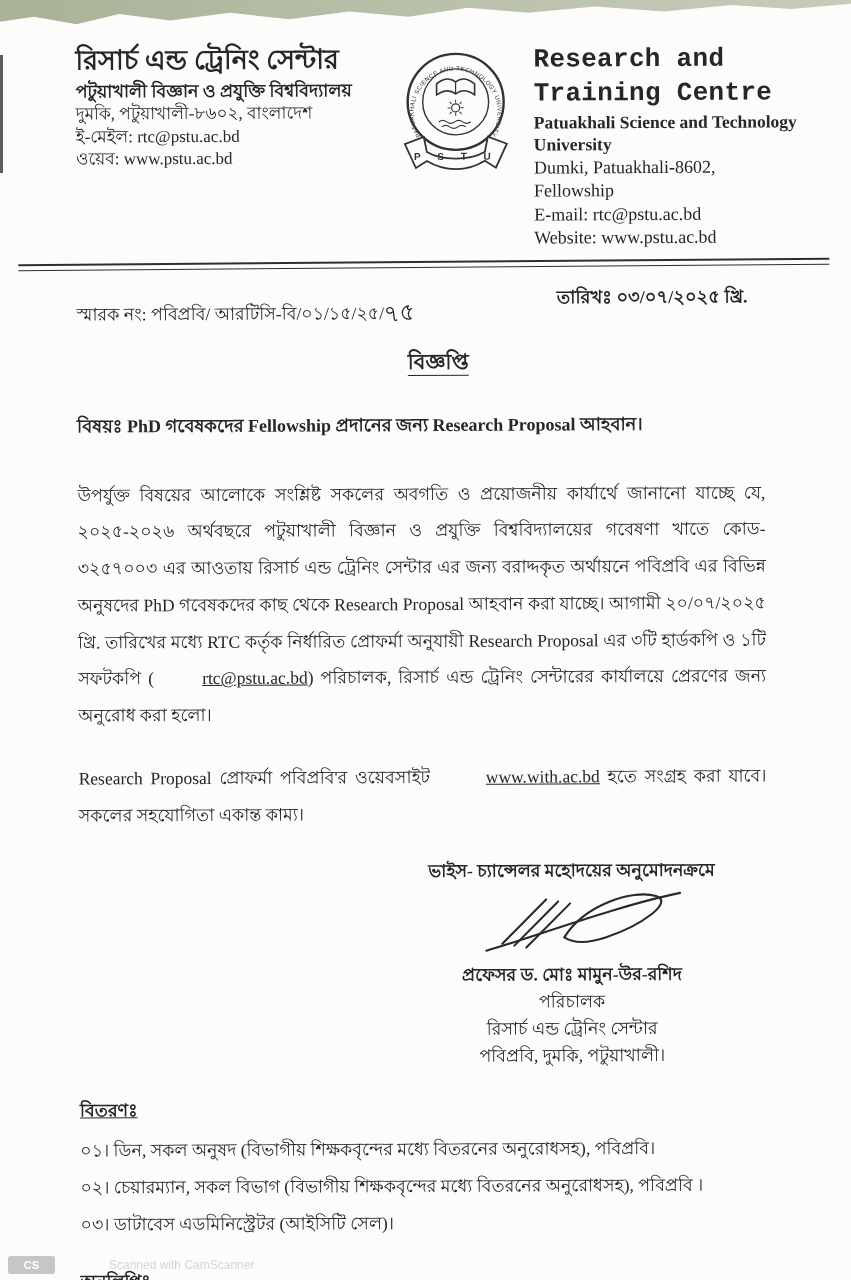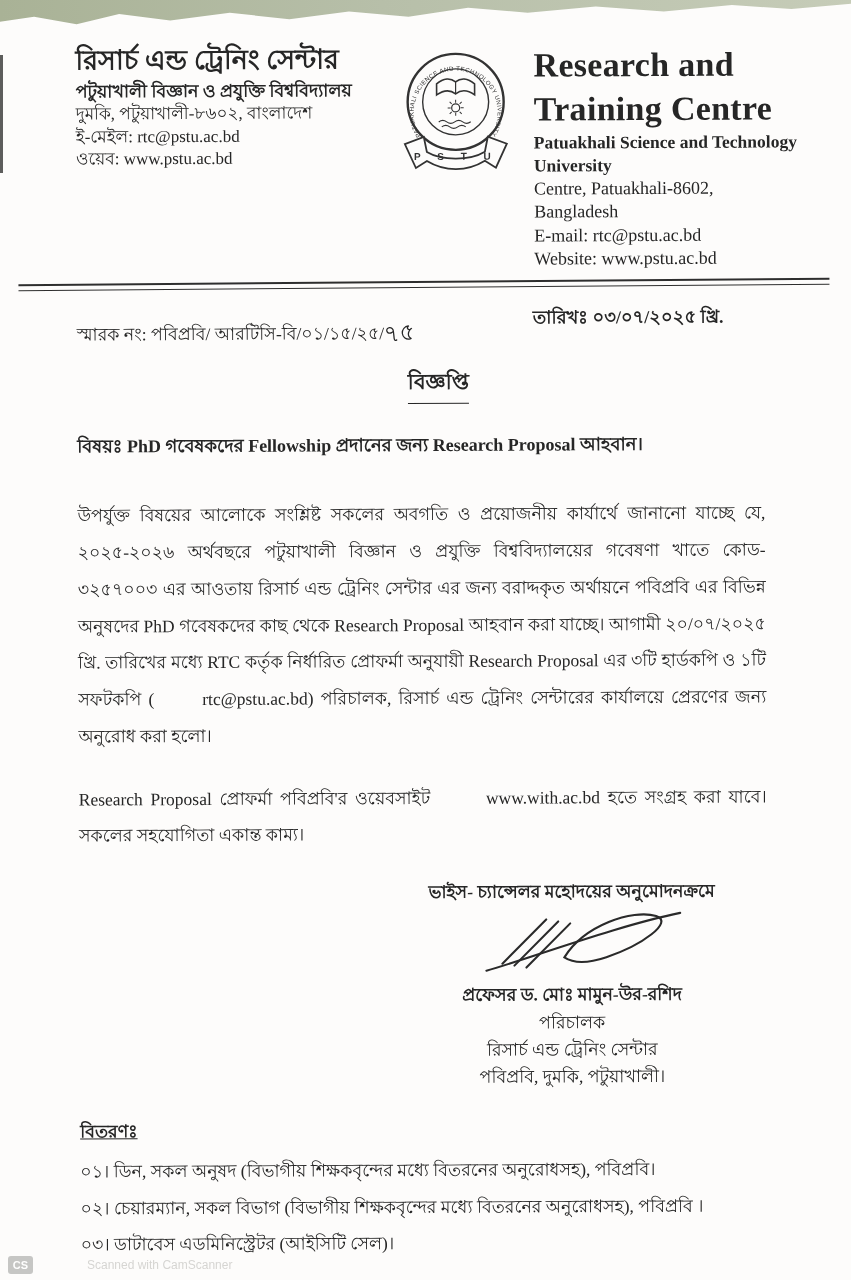--- a/index.html
+++ b/index.html
@@ -27,55 +27,55 @@
     background:#41413f;opacity:.85;
   }
   
   .letterhead{display:flex;align-items:flex-start;}
   .lh-left{width:318px;line-height:1.32;}
   .lh-left .org{font-size:27px;font-weight:bold;line-height:1.15;margin-bottom:4px;}
   .lh-left .sub{font-size:17.5px;font-weight:bold;}
   .lh-left .plain{font-size:17px;}
   .lh-logo{width:124px;display:flex;justify-content:center;margin-top:-6px;}
   .lh-right{flex:1;padding-left:16px;line-height:1.3;}
-  .lh-right .org{font-size:34px;font-weight:bold;letter-spacing:.3px;}
+  .lh-right .org{font-size:26px;font-weight:bold;letter-spacing:.3px;font-family:Liberation Mono, monospace;}
   .lh-right .sub{font-size:17.5px;font-weight:bold;}
   .lh-right .plain{font-size:18px;}
   .rule-double{
     margin:10px -30px 0 -58px;
     height:4px;
     border-top:2px solid #2e2e2e;
     border-bottom:1px solid #2e2e2e;
     transform:rotate(-0.2deg);
   }
   
   .meta-row{display:flex;justify-content:space-between;align-items:flex-start;margin-top:16px;}
   .memo{font-size:17.5px;padding-top:8px;}
   .handwritten{display:inline-block;font-size:24px;transform:rotate(-6deg) translateY(2px);font-weight:400;}
-  .date{font-size:18px;font-weight:bold;margin-right:76px;}
+  .date{font-size:18px;font-weight:bold;margin-right:52px;}
   
   .title{text-align:center;margin-top:14px;font-size:21px;font-weight:bold;}
-  .title span{border-bottom:1.5px solid #262626;padding-bottom:9px;}
+  .title span{border-bottom:1.5px solid #262626;padding-bottom:1px;}
   .subject{margin-top:30px;font-size:18px;font-weight:bold;}
   
   .para{font-size:17.5px;line-height:2.1;text-align:justify;margin-top:34px;width:688px;}
   .para.second{margin-top:26px;}
-  .inline-link{margin-left:48px;}
+  .inline-link{text-decoration:underline;margin-left:48px;}
   
   .sig-block{width:345px;margin:26px 58px 0 auto;text-align:center;font-size:17.5px;line-height:1.55;}
   .sig-approval{font-size:17.5px;font-weight:bold;}
   .sig-scrawl{margin:2px 0 0 40px;}
   .sig-name{font-weight:bold;}
   
   .list-section{margin-top:26px;font-size:17.5px;}
   .list-heading{font-weight:bold;text-decoration:underline;margin-bottom:6px;}
   .list-item{line-height:2.1;}
   
   .watermark{position:absolute;left:8px;bottom:6px;display:flex;align-items:center;gap:6px;opacity:.75;}
-  .wm-badge{width:25px;height:18px;background:#b4b4b2;border-radius:3px;color:#ffffff;
+  .wm-badge{width:47px;height:18px;background:#b4b4b2;border-radius:3px;color:#ffffff;
     font-family:"Liberation Sans","DejaVu Sans",sans-serif;font-size:11px;font-weight:bold;
     display:flex;align-items:center;justify-content:center;}
   .wm-text{font-family:"Liberation Sans","DejaVu Sans",sans-serif;font-size:12px;color:#c9c8c5;margin-left:48px;}
   svg text{font-family:"Liberation Sans","DejaVu Sans",sans-serif;}
 </style>
 </head>
 <body>
 
 <div class="canvas">
   <div class="paper">
@@ -121,21 +121,21 @@
             <path d="M45,89 q4,-3 8,0 q4,3 8,0 q4,-3 8,0" fill="none" stroke="#333" stroke-width="1.1"></path>
 
             <path d="M8,106 L27,99 L30,114 C45,123 73,123 88,114 L91,99 L110,106 L99,130 L88,123 C70,134 48,134 30,123 L19,130 Z" fill="#fdfcfb" stroke="#333" stroke-width="1.8"></path>
             <text x="59" y="122" font-size="10" font-weight="bold" fill="#333" text-anchor="middle" letter-spacing="7">P S T U</text>
           </svg>
         </div>
 
         <div class="lh-right">
           <div class="org">Research and Training Centre</div>
           <div class="sub">Patuakhali Science and Technology University</div>
-          <div class="plain">Centre, Patuakhali-8602, Bangladesh</div>
+          <div class="plain">Dumki, Patuakhali-8602, Fellowship</div>
           <div class="plain">E-mail: rtc@pstu.ac.bd</div>
           <div class="plain">Website: www.pstu.ac.bd</div>
         </div>
       </div>
 
       <div class="rule-double"></div>
 
       <div class="meta-row">
         <div class="memo">
           <span>স্মারক নং: পবিপ্রবি/ আরটিসি-বি/০১/১৫/২৫/</span><span class="handwritten">৭৫</span>

